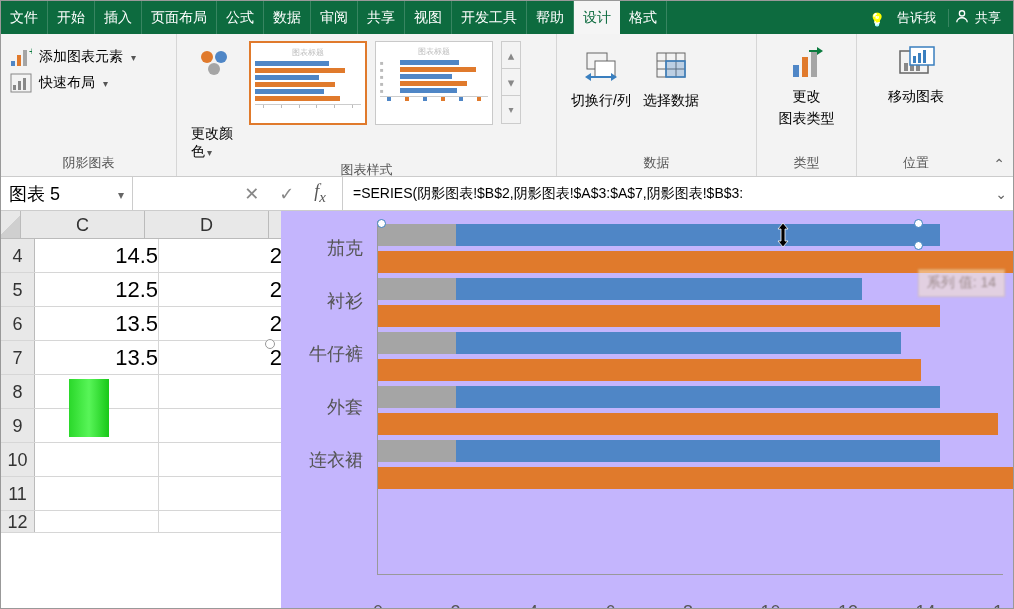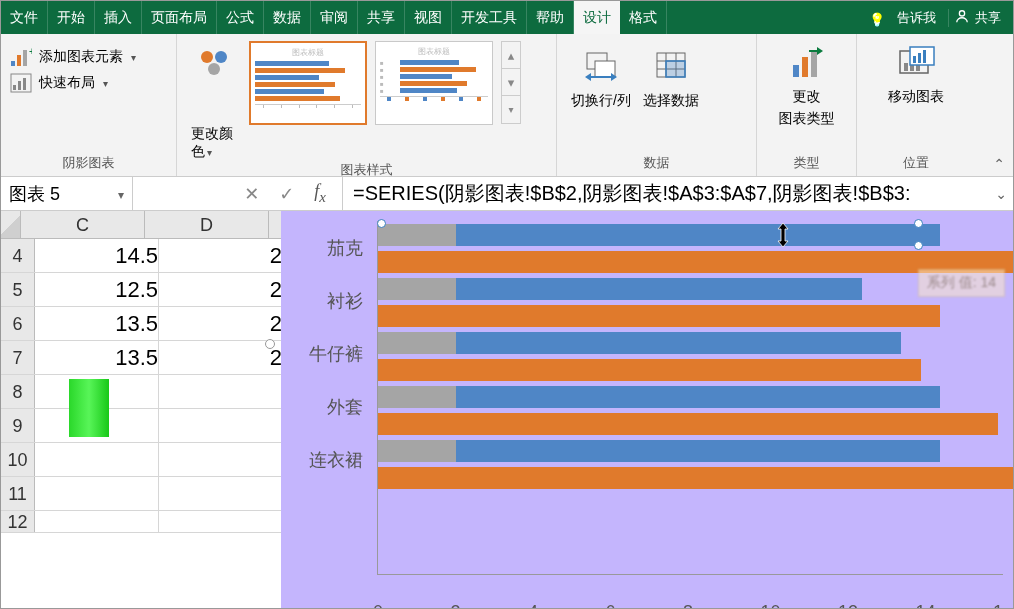--- a/index.html
+++ b/index.html
@@ -39,21 +39,21 @@
   .thumb .tickblock { width:4px; height:4px; background:#4f86c6; }
   .thumb .tickblock.o { background:#e07a2c; }
 
   
   .formrow { height: 34px; display: flex; align-items: center; border-bottom: 1px solid #ccc; background:#fff; }
   .namebox { width: 132px; height: 34px; border-right: 1px solid #ccc; display: flex; align-items: center; padding: 0 8px; font-size: 18px; justify-content: space-between; gap: 40px; }
   .namebox .ddn::after{ content:"▾"; color:#666; font-size:12px;}
   .fx-controls { display: flex; align-items: center; gap: 20px; padding: 0 16px; color:#888; border-right:1px solid #ccc; height:34px; width: 160px; justify-content:flex-end;}
   .fx-controls span{ cursor:pointer; font-size:18px; }
   .fx-controls .fxlabel { font-style: italic; font-family: "Cambria Math", serif; color:#555; font-size:18px;}
-  .formulabar { flex: 1; padding: 0 10px; font-size: 20px; white-space: nowrap; overflow: hidden; }
+  .formulabar { flex: 1; padding: 0 10px; font-size: 14px; white-space: nowrap; overflow: hidden; }
   .expandbtn { width: 24px; text-align:center; color:#666; cursor:pointer; font-size:14px;}
   .expandbtn::after{content:"⌄";}
   
   
   .vresize-cursor { position: absolute; left: 773px; top: 223px; width: 20px; height: 24px; pointer-events:none; z-index: 50; }
   .vresize-cursor svg { width:20px; height:24px; }
 
   
   .sheet { position: relative; height: calc(609px - 33px - 143px - 34px); overflow:hidden; }
   .colheaders { display:flex; height:28px; background:#e8e8e8; border-bottom:1px solid #bbb; }

